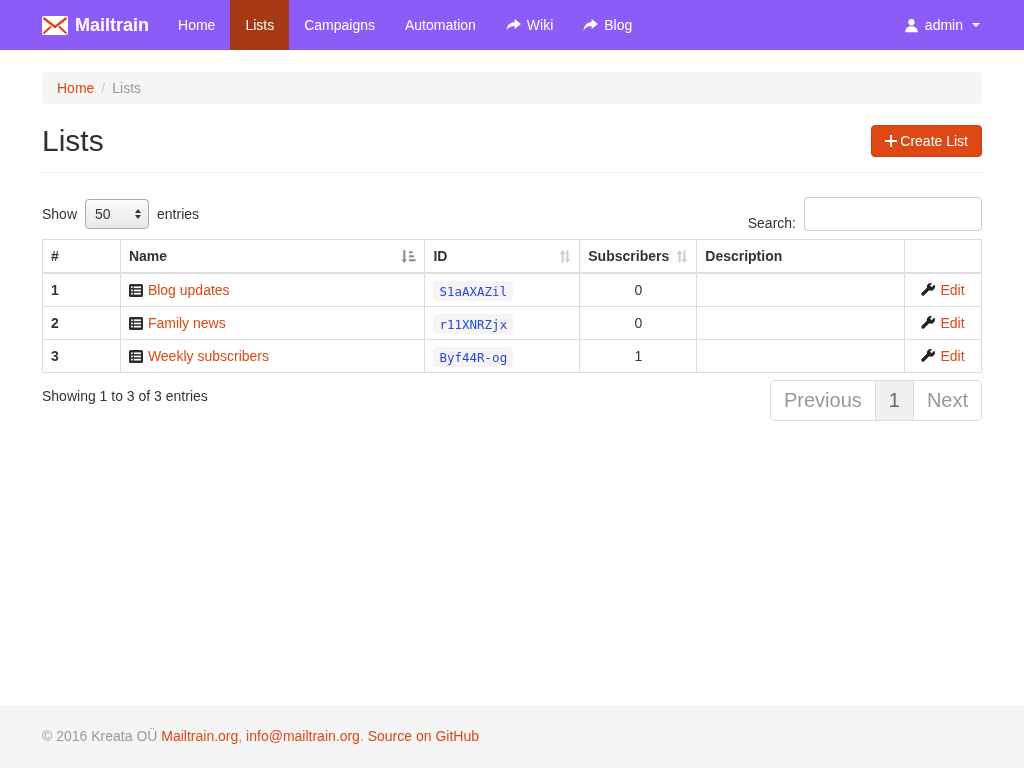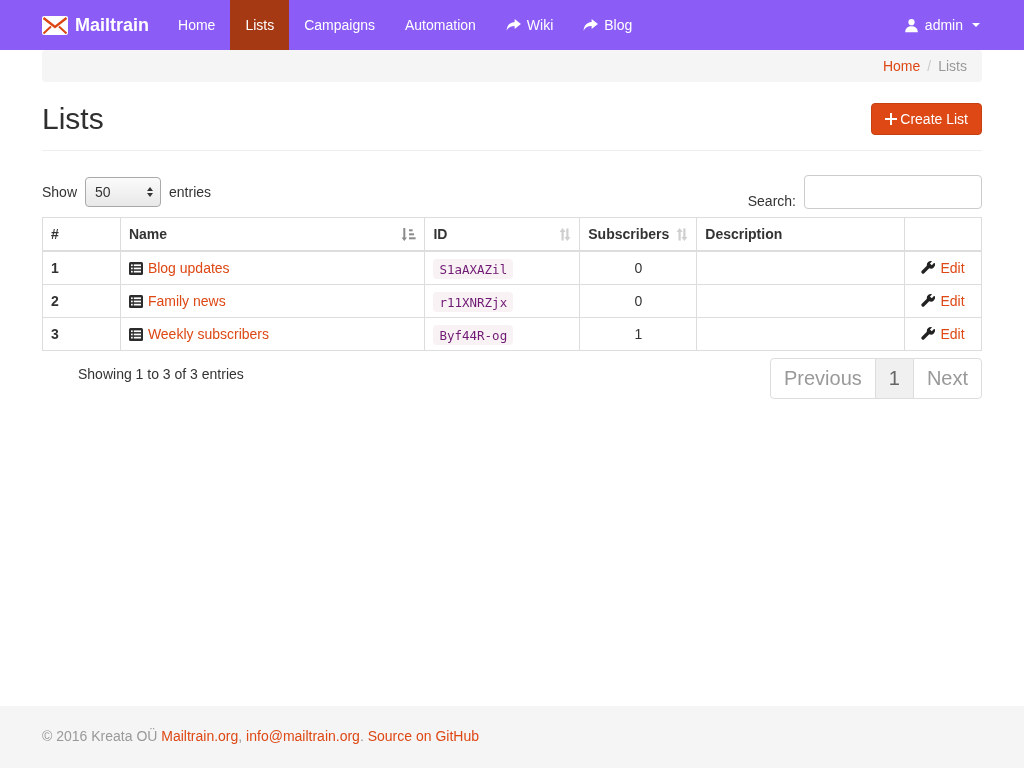--- a/index.html
+++ b/index.html
@@ -17,54 +17,54 @@
   .nav-container { width:970px; margin:0 auto; padding:0 15px; display:flex; align-items:stretch; height:50px; }
   .brand { display:flex; align-items:center; gap:7px; color:#fff; font-size:18px; font-weight:bold; text-decoration:none; padding-right:14px; cursor:pointer; }
   .nav-list { list-style:none; display:flex; margin:0; padding:0; }
   .nav-list li { display:flex; }
   .nav-list li a { display:flex; align-items:center; gap:6px; padding:0 15px; color:#fff; text-decoration:none; cursor:pointer; }
   .nav-list li.active a { background:#a53913; }
   .nav-user { margin-left:auto; display:flex; align-items:center; gap:6px; color:#fff; padding:0 2px; cursor:pointer; }
   .caret { width:0; height:0; border-left:4px solid transparent; border-right:4px solid transparent; border-top:4px solid #fff; margin-left:3px; }
 
   
-  .breadcrumb { background:#f5f5f5; border-radius:4px; padding:8px 15px;text-align:right; }
+  .breadcrumb { margin-top:22px; background:#f5f5f5; border-radius:4px; padding:8px 15px; }
   .breadcrumb a { color:#dd4814; text-decoration:none; cursor:pointer; }
   .breadcrumb .sep { color:#ccc; margin:0 7px; }
   .breadcrumb .current { color:#999; }
 
   
   .page-header { display:flex; justify-content:space-between; align-items:center; margin-top:20px; padding-bottom:14px; border-bottom:1px solid #eee; }
   .page-header h1 { margin:0; font-size:30px; font-weight:500; color:#2f2f2f; }
   .btn-primary { display:flex; align-items:center; gap:3px; background:#dd4814; color:#fff; border:1px solid #c64012; border-radius:4px; padding:7px 13px; font-size:14px; cursor:pointer; font-family:inherit; }
 
   
   .controls { display:flex; justify-content:space-between; align-items:center; margin-top:24px; }
   .controls-left { display:flex; align-items:center; gap:8px; }
-  .entries-select { width:76px; height:30px; border:1px solid #a9a9a9; border-radius:4px; background:linear-gradient(#fbfbfb,#e8e8e8); display:flex; align-items:center; justify-content:space-between; padding:0 7px 0 9px; cursor:pointer; }
+  .entries-select { width:64px; height:30px; border:1px solid #a9a9a9; border-radius:4px; background:linear-gradient(#fbfbfb,#e8e8e8); display:flex; align-items:center; justify-content:space-between; padding:0 7px 0 9px; cursor:pointer; }
   .spinners { display:flex; flex-direction:column; gap:2px; }
   .spin-up { width:0; height:0; border-left:3.5px solid transparent; border-right:3.5px solid transparent; border-bottom:4.5px solid #333; }
   .spin-down { width:0; height:0; border-left:3.5px solid transparent; border-right:3.5px solid transparent; border-top:4.5px solid #333; }
   .controls-right { display:flex; align-items:flex-end; gap:8px; }
   .search-input { width:178px; height:34px; border:1px solid #ccc; border-radius:4px; padding:6px 10px; font-family:inherit; font-size:14px; }
 
   
   table.lists { border-collapse:collapse; width:100%; margin-top:8px; }
   table.lists th, table.lists td { border:1px solid #ddd; padding:8px; font-size:14px; }
   table.lists thead th { border-bottom-width:2px; text-align:left; font-weight:bold; color:#333; }
   .th-flex { display:flex; align-items:center; justify-content:space-between; gap:6px; }
   td.num { font-weight:bold; }
   td.center, th.center-h { text-align:center; }
   .name-cell { display:flex; align-items:center; gap:5px; }
   .name-cell a, .edit-link, .footer a { color:#dd4814; text-decoration:none; cursor:pointer; }
-  code.list-id { font-family:"DejaVu Sans Mono", monospace; font-size:12.5px; color:#701a75; background:#f9f2f4; padding:2.5px 6px; border-radius:4px; }
+  code.list-id { font-family:"DejaVu Sans Mono", monospace; font-size:12.5px; color:#1d4ed8; background:#f9f2f4; padding:2.5px 6px; border-radius:4px; }
   .edit-cell { display:flex; align-items:center; justify-content:center; gap:5px; }
 
   
-  .summary-row { display:flex; justify-content:space-between; align-items:flex-start; margin-top:7px;margin-left:36px; }
+  .summary-row { display:flex; justify-content:space-between; align-items:flex-start; margin-top:7px; }
   .info-text { padding-top:8px; color:#333; }
   .pager { display:inline-flex; }
   .pager .pg { border:1px solid #ddd; background:#fff; color:#999; padding:8px 13px; margin-left:-1px; cursor:pointer; font-size:20px; }
   .pager .pg.first { border-radius:4px 0 0 4px; margin-left:0; }
   .pager .pg.last { border-radius:0 4px 4px 0; }
   .pager .pg.current { background:#f0f0f0; color:#666; }
 
   
   .footer { background:#f5f5f5; padding:22px 0 24px; color:#999; }
   .footer .sep { color:#999; }

